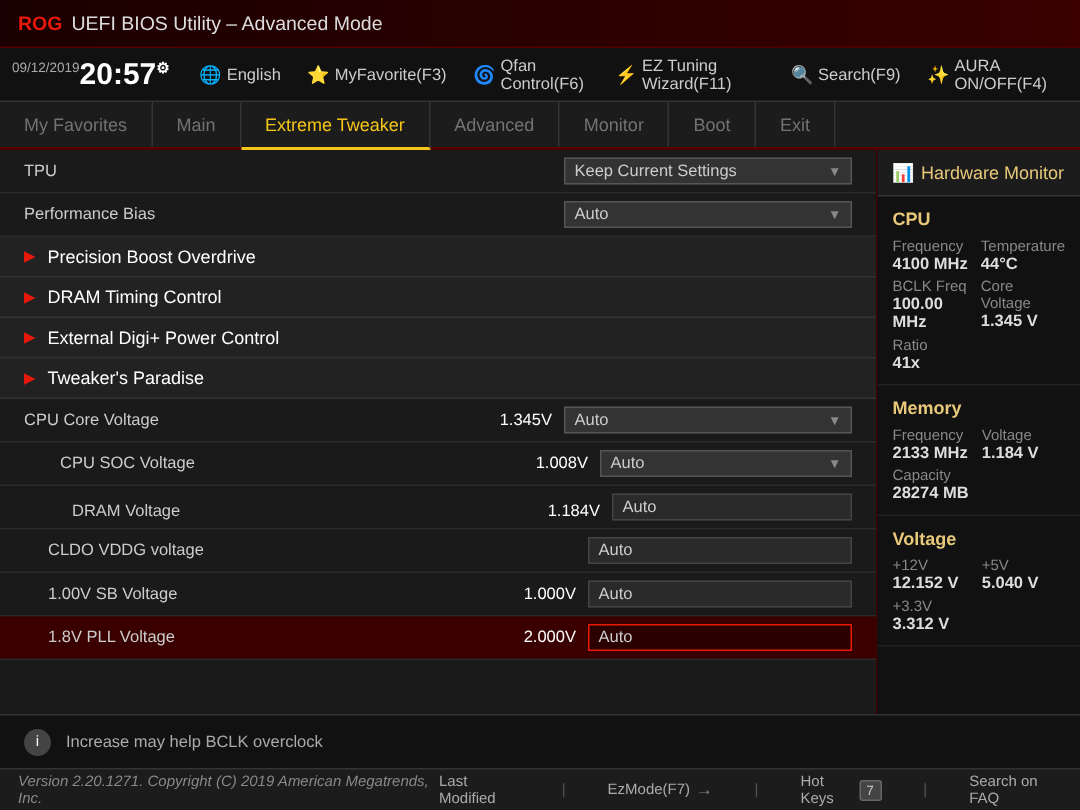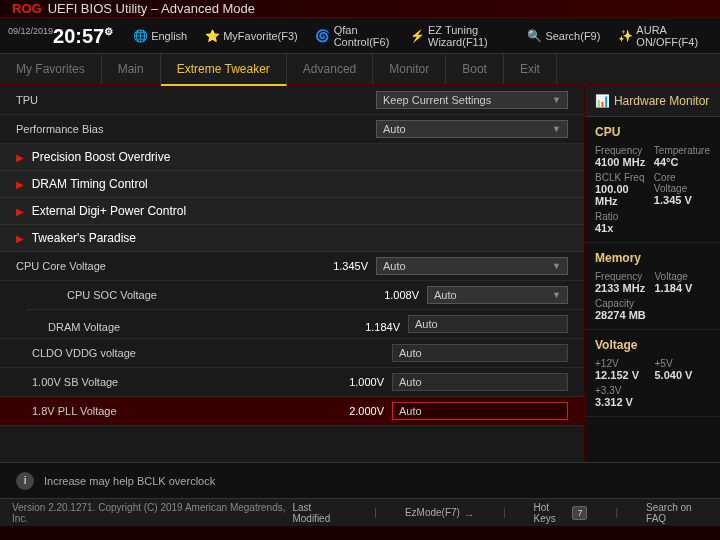--- a/index.html
+++ b/index.html
@@ -10,21 +10,21 @@
       font-family: 'Segoe UI', Arial, sans-serif;
       color: #ccc;
       font-size: 12px;
       overflow: hidden;
       position: relative;
     }
 
     
     .title-bar {
       background: linear-gradient(to right, #1a0000, #3a0000);
-      height: 18px;
+      height: 32px;
       display: flex;
       align-items: center;
       padding: 0 12px;
       border-bottom: 1px solid #550000;
     }
     .title-bar .rog-logo {
       color: #e8190b;
       font-weight: bold;
       font-size: 13px;
       margin-right: 6px;
@@ -211,21 +211,21 @@
     
     .status-bar {
       background: #1c1c1c;
       height: 28px;
       display: flex;
       align-items: center;
       justify-content: space-between;
       padding: 0 12px;
       border-top: 1px solid #333;
     }
-    .status-bar .status-left { color: #888; font-size: 10px; }
+    .status-bar .status-left { color: #888; font-size: 10px; font-style: italic; }
     .status-bar .status-right {
       display: flex;
       align-items: center;
       gap: 28px;
       color: #aaa;
       font-size: 10px;
     }
     .status-btn {
       display: flex;
       align-items: center;
@@ -355,21 +355,21 @@
 
     <div class="setting-row" style="">
       <div class="setting-label">CPU Core Voltage</div>
       <div class="setting-value">1.345V</div>
       <div class="setting-dropdown">
         <span>Auto</span>
         <span class="caret">▼</span>
       </div>
     </div>
 
-    <div class="setting-row" style="padding-left: 40px; margin-left: 27px;">
+    <div class="setting-row" style="padding-left: 40px;">
       <div class="setting-label">CPU SOC Voltage</div>
       <div class="setting-value">1.008V</div>
       <div class="setting-dropdown">
         <span>Auto</span>
         <span class="caret">▼</span>
       </div>
     </div>
 
     <div class="setting-row" style="padding-left: 48px; align-items: flex-end;">
       <div class="setting-label">DRAM Voltage</div>

